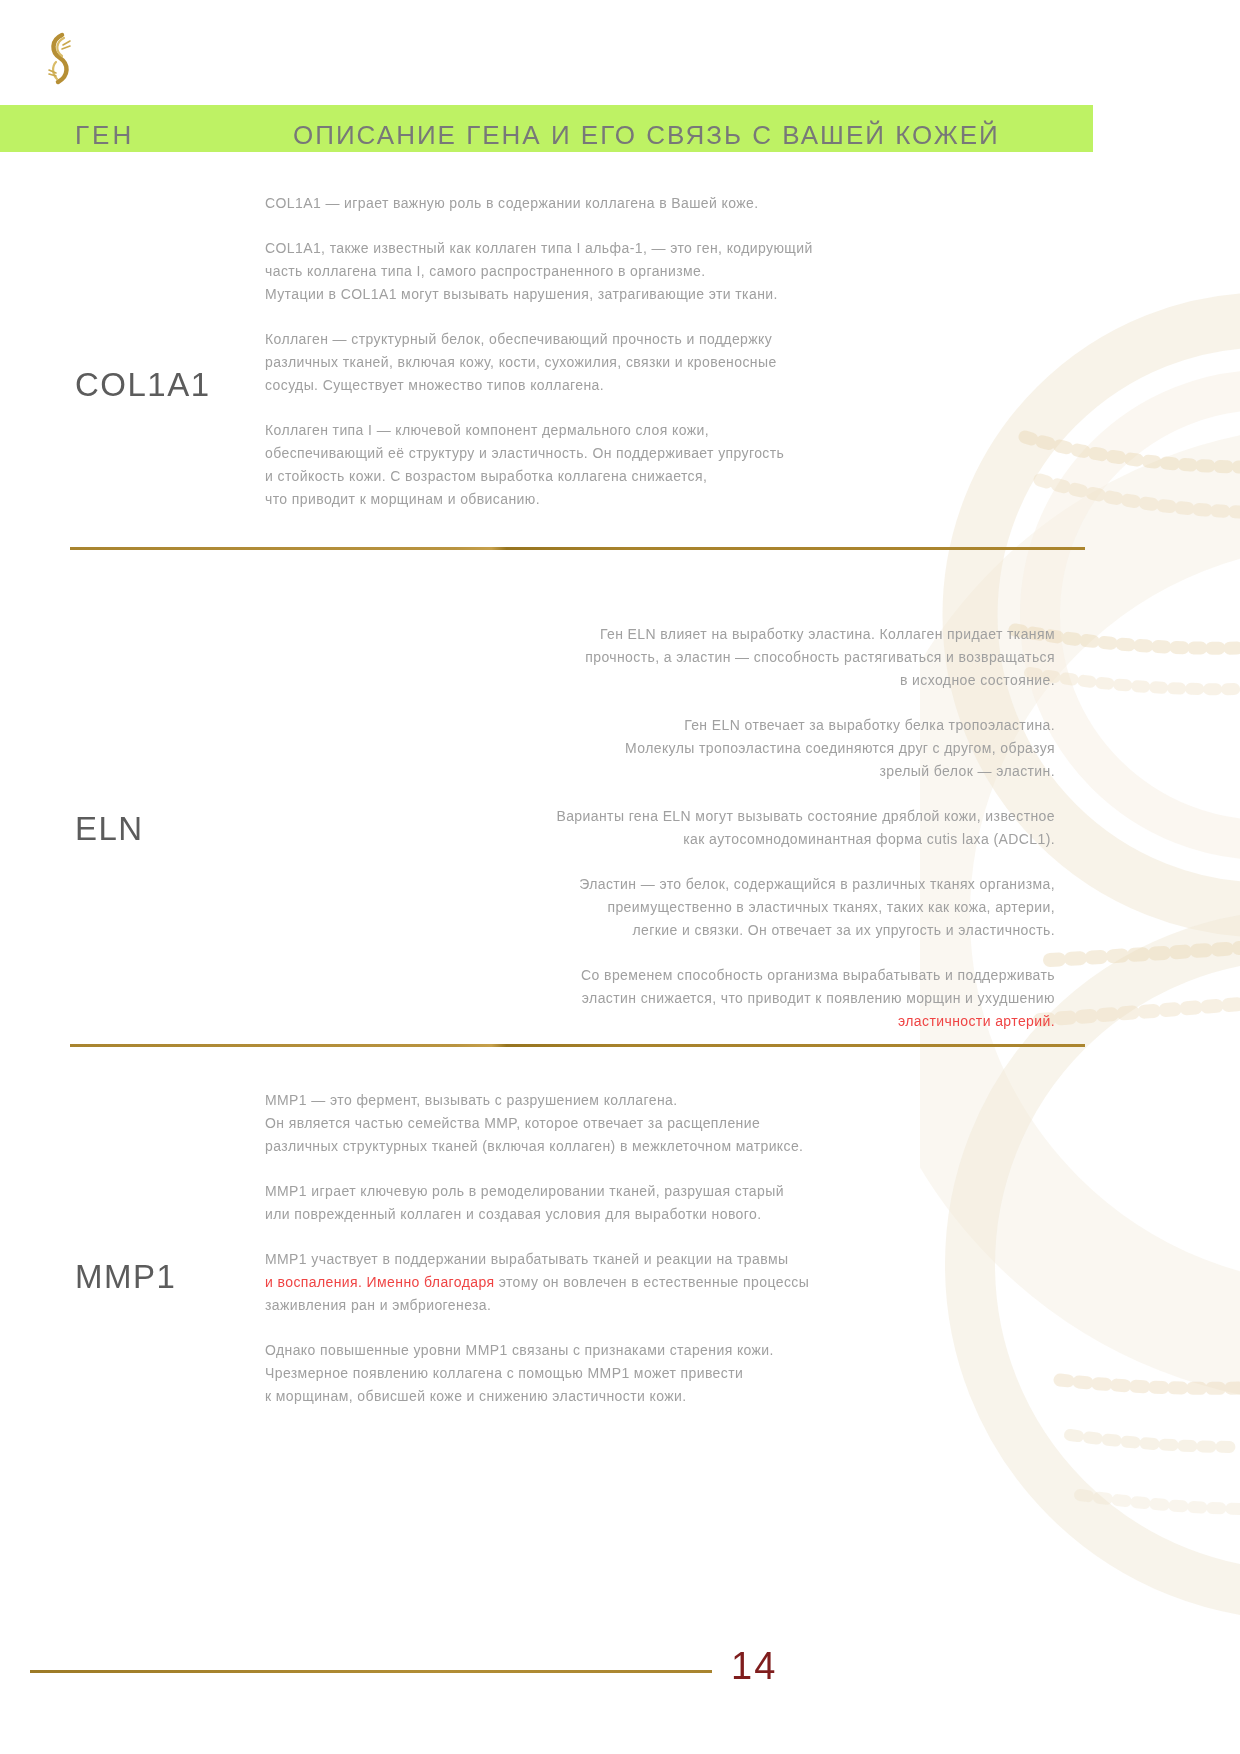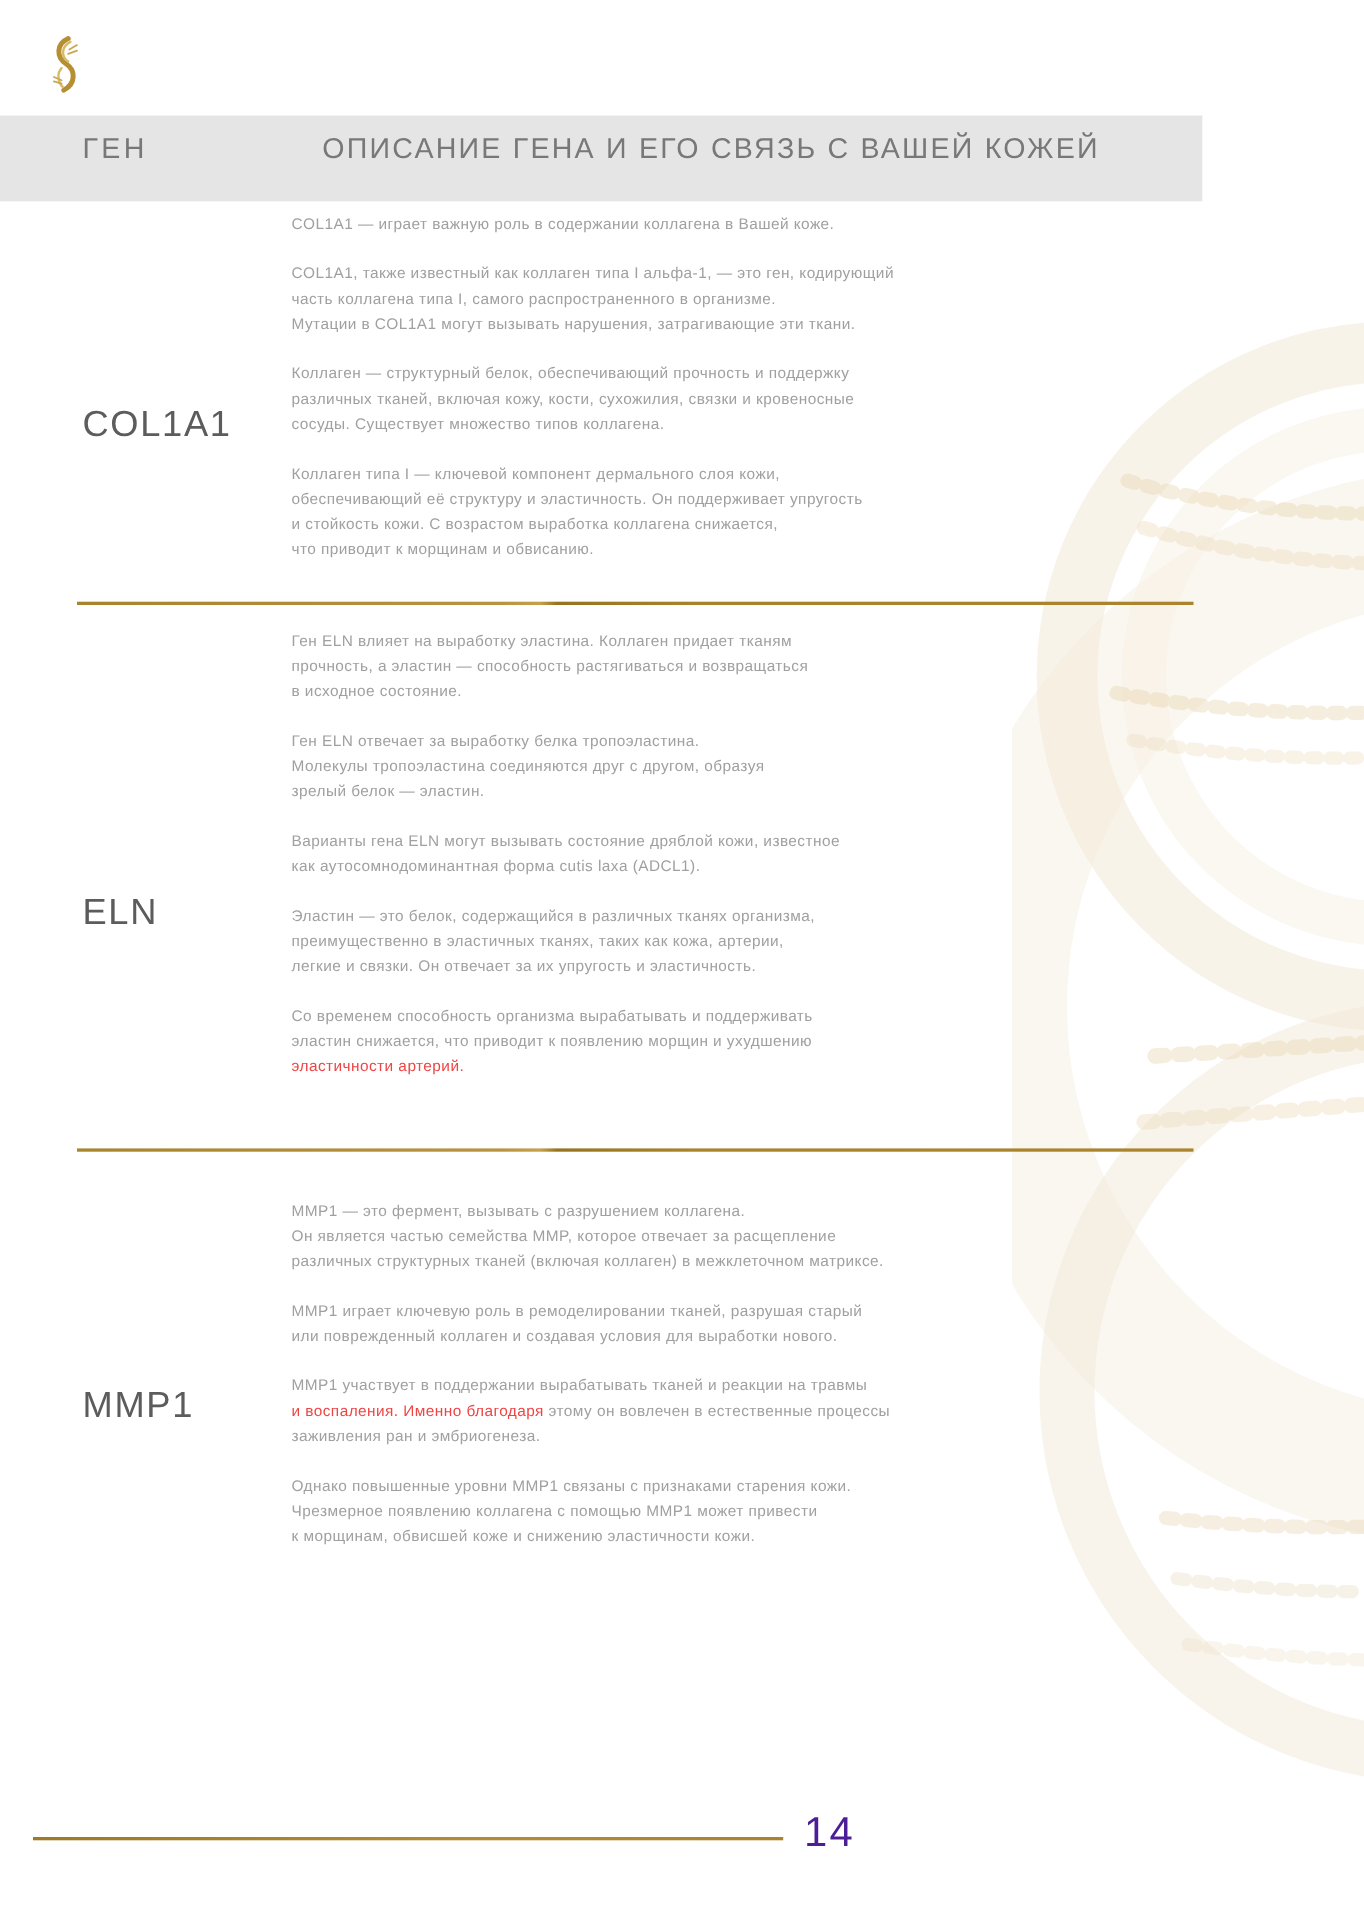--- a/index.html
+++ b/index.html
@@ -10,22 +10,22 @@
     -webkit-font-smoothing:antialiased;
   }
   .page{position:absolute;inset:0;}
   
   .dna-bg{position:absolute;top:55px;right:0;width:320px;height:1560px;z-index:0;pointer-events:none;}
   .content{position:absolute;inset:0;z-index:1;}
   
   .logo{position:absolute;left:46px;top:32px;width:26px;height:54px;}
   
   .header-bar{
-    position:absolute;left:0;top:105px;width:1093px;height:78px;
-    background:#e5e5e5;display:flex;align-items:center;
+    position:absolute;left:0;top:105px;width:1093px;height:47px;
+    background:#bef264;display:flex;align-items:center;
   }
   .header-col-gene{
     position:absolute;left:75px;top:0;height:61px;display:flex;align-items:center;
     font-size:26px;letter-spacing:3px;color:#787878;font-weight:400;
   }
   .header-col-desc{
     position:absolute;left:265px;top:0;height:61px;display:flex;align-items:center;
     font-size:26px;letter-spacing:2px;color:#787878;font-weight:400;white-space:nowrap;margin-left:28px;
   }
   
@@ -35,40 +35,40 @@
   }
   .gene-col1a1{top:338px;}
   .gene-eln{top:782px;}
   .gene-mmp1{top:1230px;}
   
   .gene-text{
     position:absolute;left:265px;width:790px;
     font-size:14px;line-height:23px;letter-spacing:0.4px;color:#a0a0a0;
   }
   .text-col1a1{top:192px;}
-  .text-eln{top:571px;}
+  .text-eln{top:623px;text-align:right;}
   .text-mmp1{top:1089px;}
   .gene-text p{margin:0 0 22px 0;white-space:pre-line;}
   .gene-text p:last-child{margin-bottom:0;}
   .dark{color:#ef4444;}
   
   .divider{
     position:absolute;left:70px;width:1015px;height:3px;
     background:linear-gradient(90deg,#a8842f 0%,#b99440 38%,#c6a04b 41.5%,#96741f 43%,#a8832c 55%,#ab852e 100%);
   }
   .divider-1{top:547px;}
   .divider-2{top:1044px;}
   
   .footer-line{
     position:absolute;left:30px;top:1670px;width:682px;height:3px;
     background:linear-gradient(90deg,#9c7a26,#b18d35 60%,#a8842f);
   }
   .page-number{
     position:absolute;left:731px;top:1645px;width:60px;
-    font-size:38px;letter-spacing:2px;color:#4c1d95;font-weight:400;
+    font-size:38px;letter-spacing:2px;color:#7f1d1d;font-weight:400;
   }
 </style>
 </head>
 <body>
 
 <div class="page">
 
   <svg class="dna-bg" viewBox="0 0 320 1560" xmlns="http://www.w3.org/2000/svg" aria-hidden="true">
     <g fill="none" stroke-linecap="round">
       <circle cx="420" cy="860" r="430" stroke="#f4ede0" stroke-width="120" opacity="0.45"></circle>

